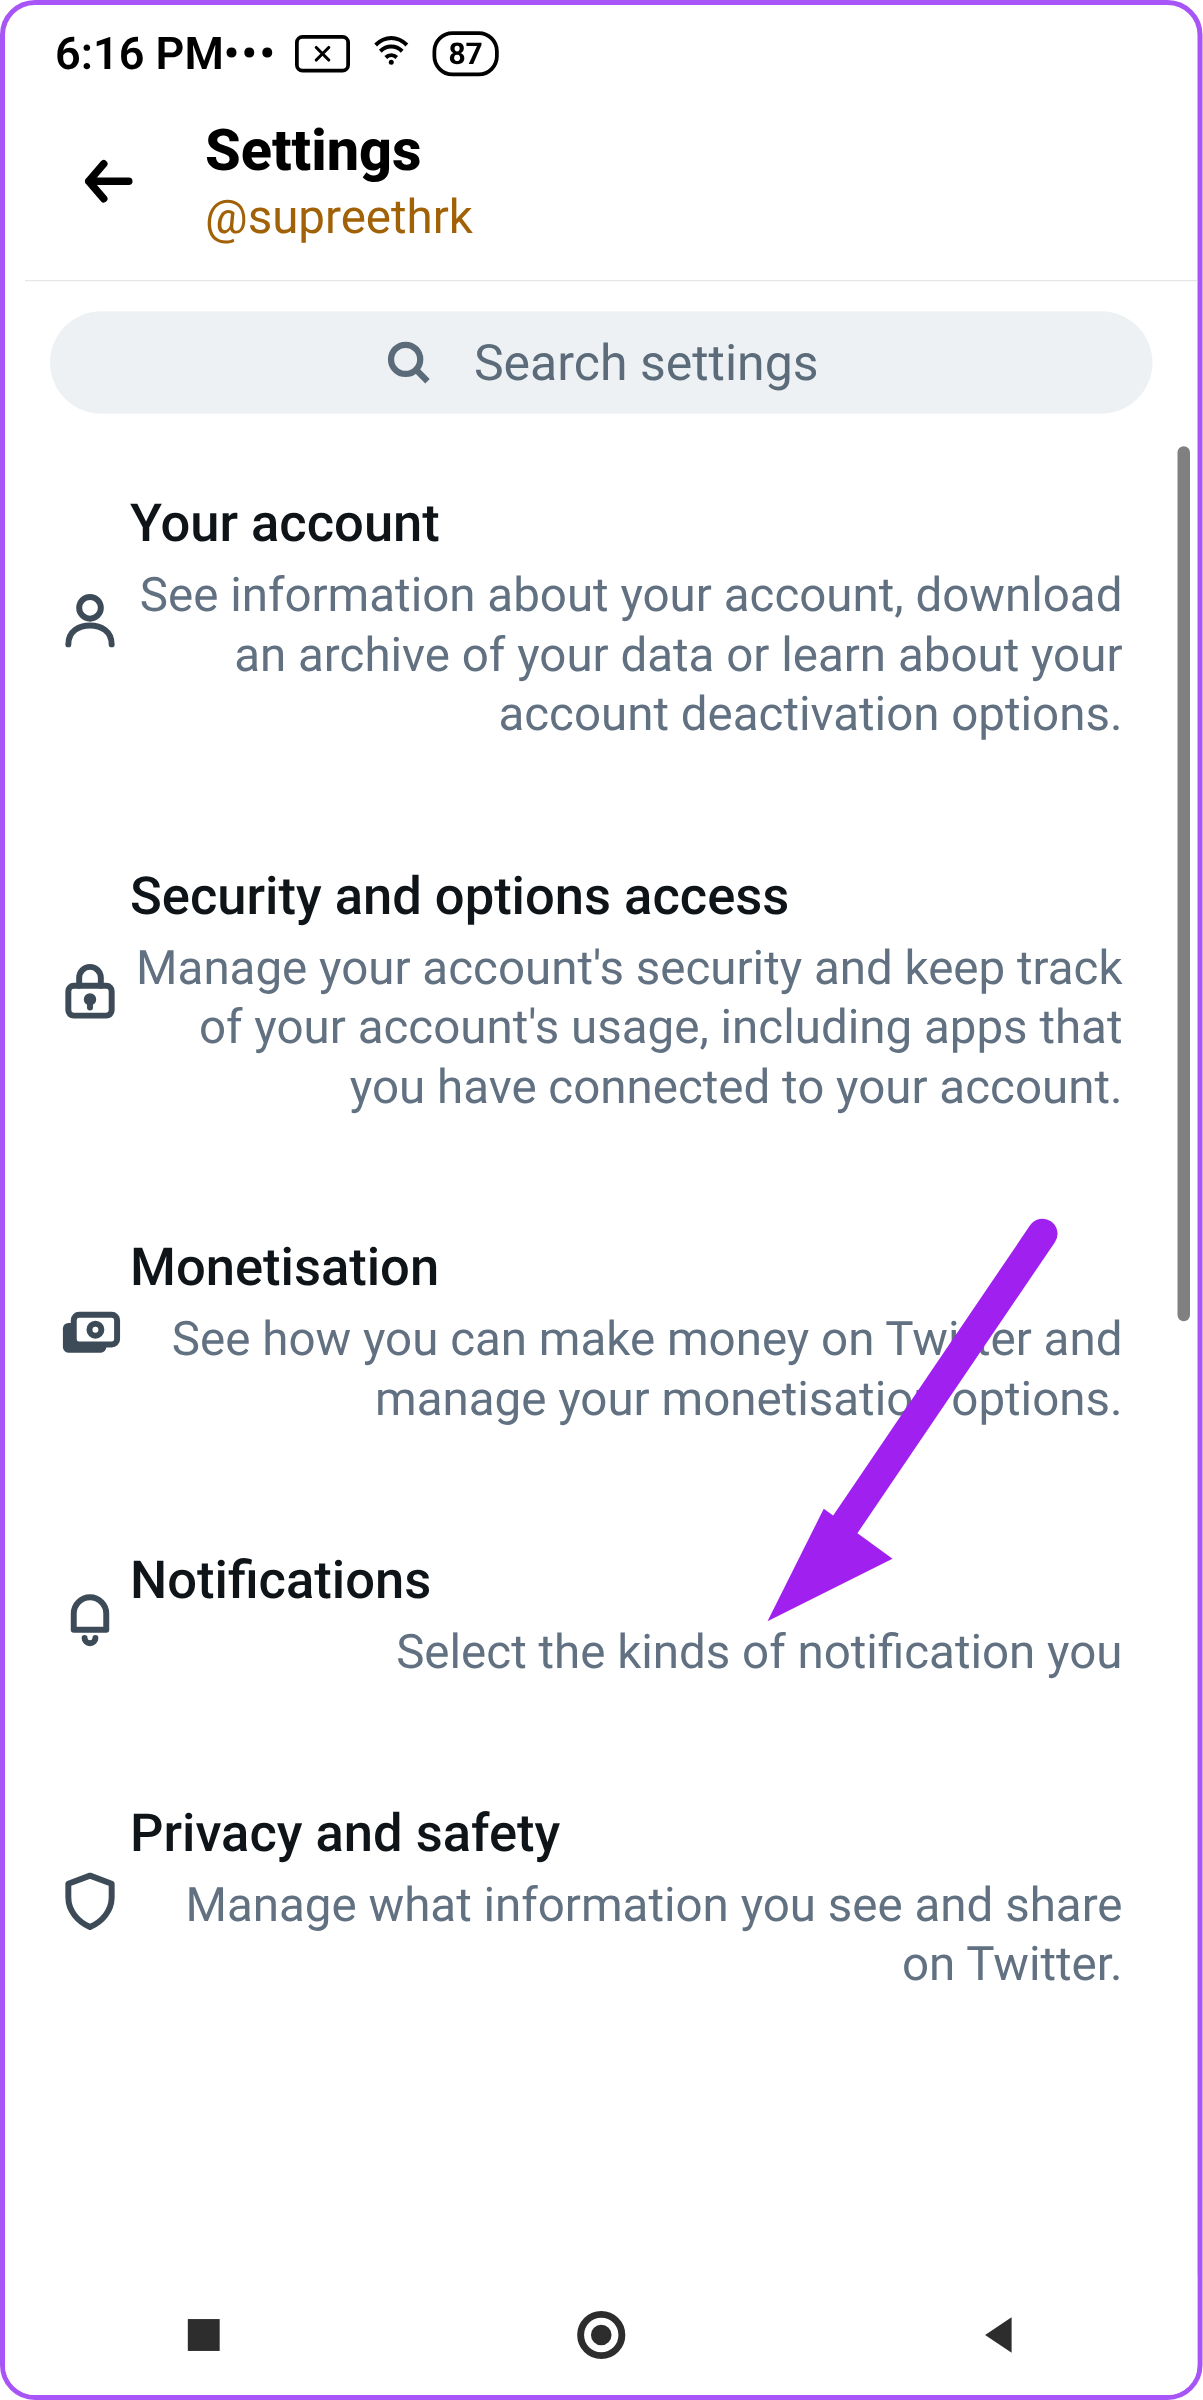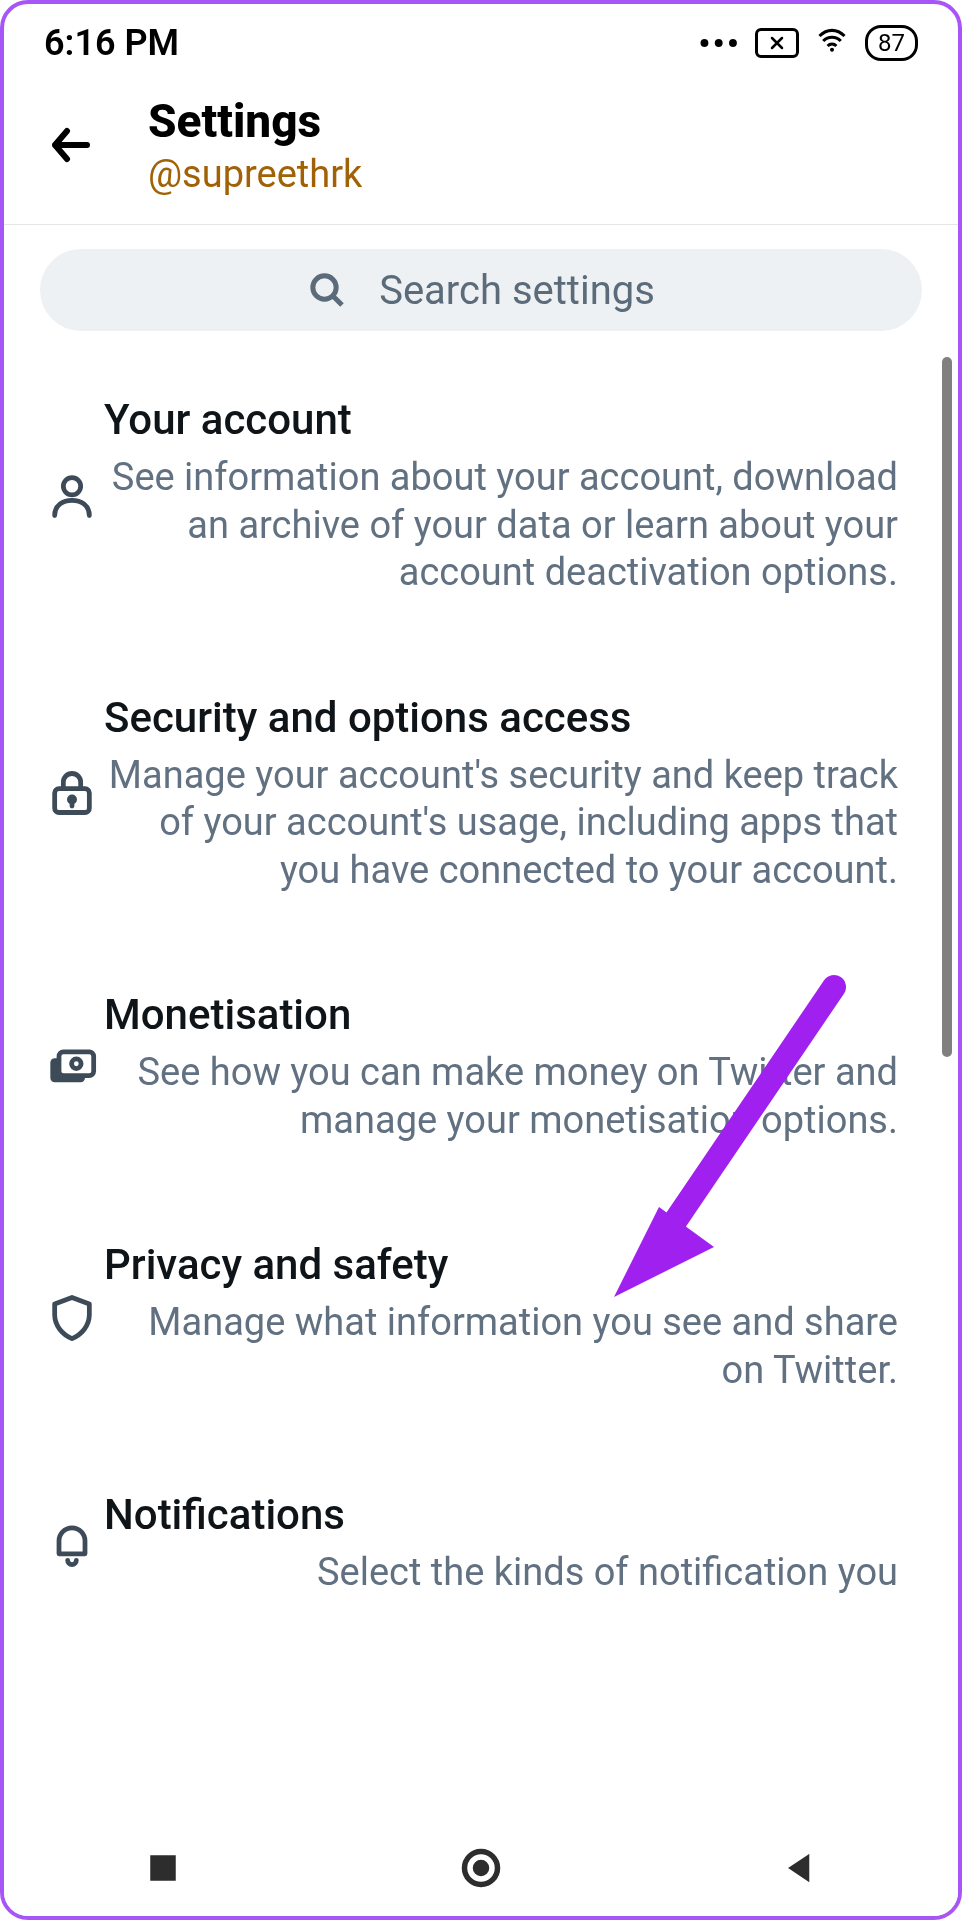--- a/index.html
+++ b/index.html
@@ -11,21 +11,20 @@
     height: 1920px;
     position: relative;
     overflow: hidden;
     border: 4px solid #a855f7;
     border-radius: 28px;
   }
   
   .status-bar {
     display: flex;
     align-items: center;
-    justify-content: space-between;
     padding: 18px 40px 10px 40px;
     height: 70px;
   }
   .status-time {
     font-size: 36px;
     font-weight: 600;
     color: #000;
   }
   .status-right {
     display: flex;
@@ -34,27 +33,28 @@
   }
   .status-dots { font-size: 34px; letter-spacing: 2px; color:#000; font-weight:700; line-height:0.5;}
   .status-x-box {
     width: 44px; height: 30px; border: 3px solid #000; border-radius: 6px;
     display:flex; align-items:center; justify-content:center;
   }
   .status-x-box svg { width:20px; height:20px; }
   .status-wifi svg { width:38px; height:30px; }
   .status-batt {
     border: 3px solid #000; border-radius: 16px; padding: 1px 10px;
-    font-size: 24px; font-weight:400; display:flex; align-items:center;
+    font-size: 24px; font-weight:700; display:flex; align-items:center;
   }
   
   .app-header {
     display: flex; align-items: center; gap: 50px;
     padding: 20px 40px 28px 40px;
     border-bottom: 1px solid #e6e6e6;
+    margin-left: 16px;
   }
   .back-btn { width:54px; height:54px; display:flex; align-items:center; justify-content:center; cursor:pointer;}
   .back-btn svg { width:48px; height:48px; stroke:#000; stroke-width:3; fill:none; stroke-linecap:round; stroke-linejoin:round;}
   .header-text .title { font-size: 46px; font-weight: 800; color:#000; }
   .header-text .subtitle { font-size: 38px; color:#a16207; margin-top:4px;}
   
   .search-wrap { padding: 24px 36px 16px 36px; }
   .search-pill {
     background: #eef1f3; border-radius: 60px; height: 82px;
     display:flex; align-items:center; justify-content:center; gap:32px;
@@ -186,39 +186,39 @@
     </div>
     <div class="setting-text">
       <div class="setting-title">Monetisation</div>
       <div class="setting-desc">See how you can make money on Twitter and manage your monetisation options.</div>
     </div>
   </div>
 
   <div class="setting-item">
     <div class="setting-icon">
       <svg viewBox="0 0 24 24">
+          <path d="M6 17 V11 a6 6 0 0 1 12 0 V17 H6 Z"></path>
+          <path d="M10 20 a2 2 0 0 0 4 0"></path>
+        </svg>
+    </div>
+    <div class="setting-text">
+      <div class="setting-title">Notifications</div>
+      <div class="setting-desc">Select the kinds of notification you</div>
+    </div>
+  </div>
+
+  <div class="setting-item">
+    <div class="setting-icon">
+      <svg viewBox="0 0 24 24">
           <path d="M12 3 L20 6 V11 C20 16 16.5 20 12 22 C7.5 20 4 16 4 11 V6 Z"></path>
         </svg>
     </div>
     <div class="setting-text">
       <div class="setting-title">Privacy and safety</div>
       <div class="setting-desc">Manage what information you see and share on Twitter.</div>
-    </div>
-  </div>
-
-  <div class="setting-item">
-    <div class="setting-icon">
-      <svg viewBox="0 0 24 24">
-          <path d="M6 17 V11 a6 6 0 0 1 12 0 V17 H6 Z"></path>
-          <path d="M10 20 a2 2 0 0 0 4 0"></path>
-        </svg>
-    </div>
-    <div class="setting-text">
-      <div class="setting-title">Notifications</div>
-      <div class="setting-desc">Select the kinds of notification you</div>
     </div>
   </div>
 
   <svg class="annotation-arrow" style="left:600px; top:620px; width:260px; height:340px;" viewBox="0 0 260 340">
     <defs>
       <marker id="ah" markerWidth="14" markerHeight="14" refX="6" refY="6" orient="auto">
         <path d="M0,0 L12,6 L0,12 L3,6 Z" fill="#a020f0"></path>
       </marker>
     </defs>
     <line x1="230" y1="20" x2="40" y2="300" stroke="#a020f0" stroke-width="24" stroke-linecap="round"></line>

